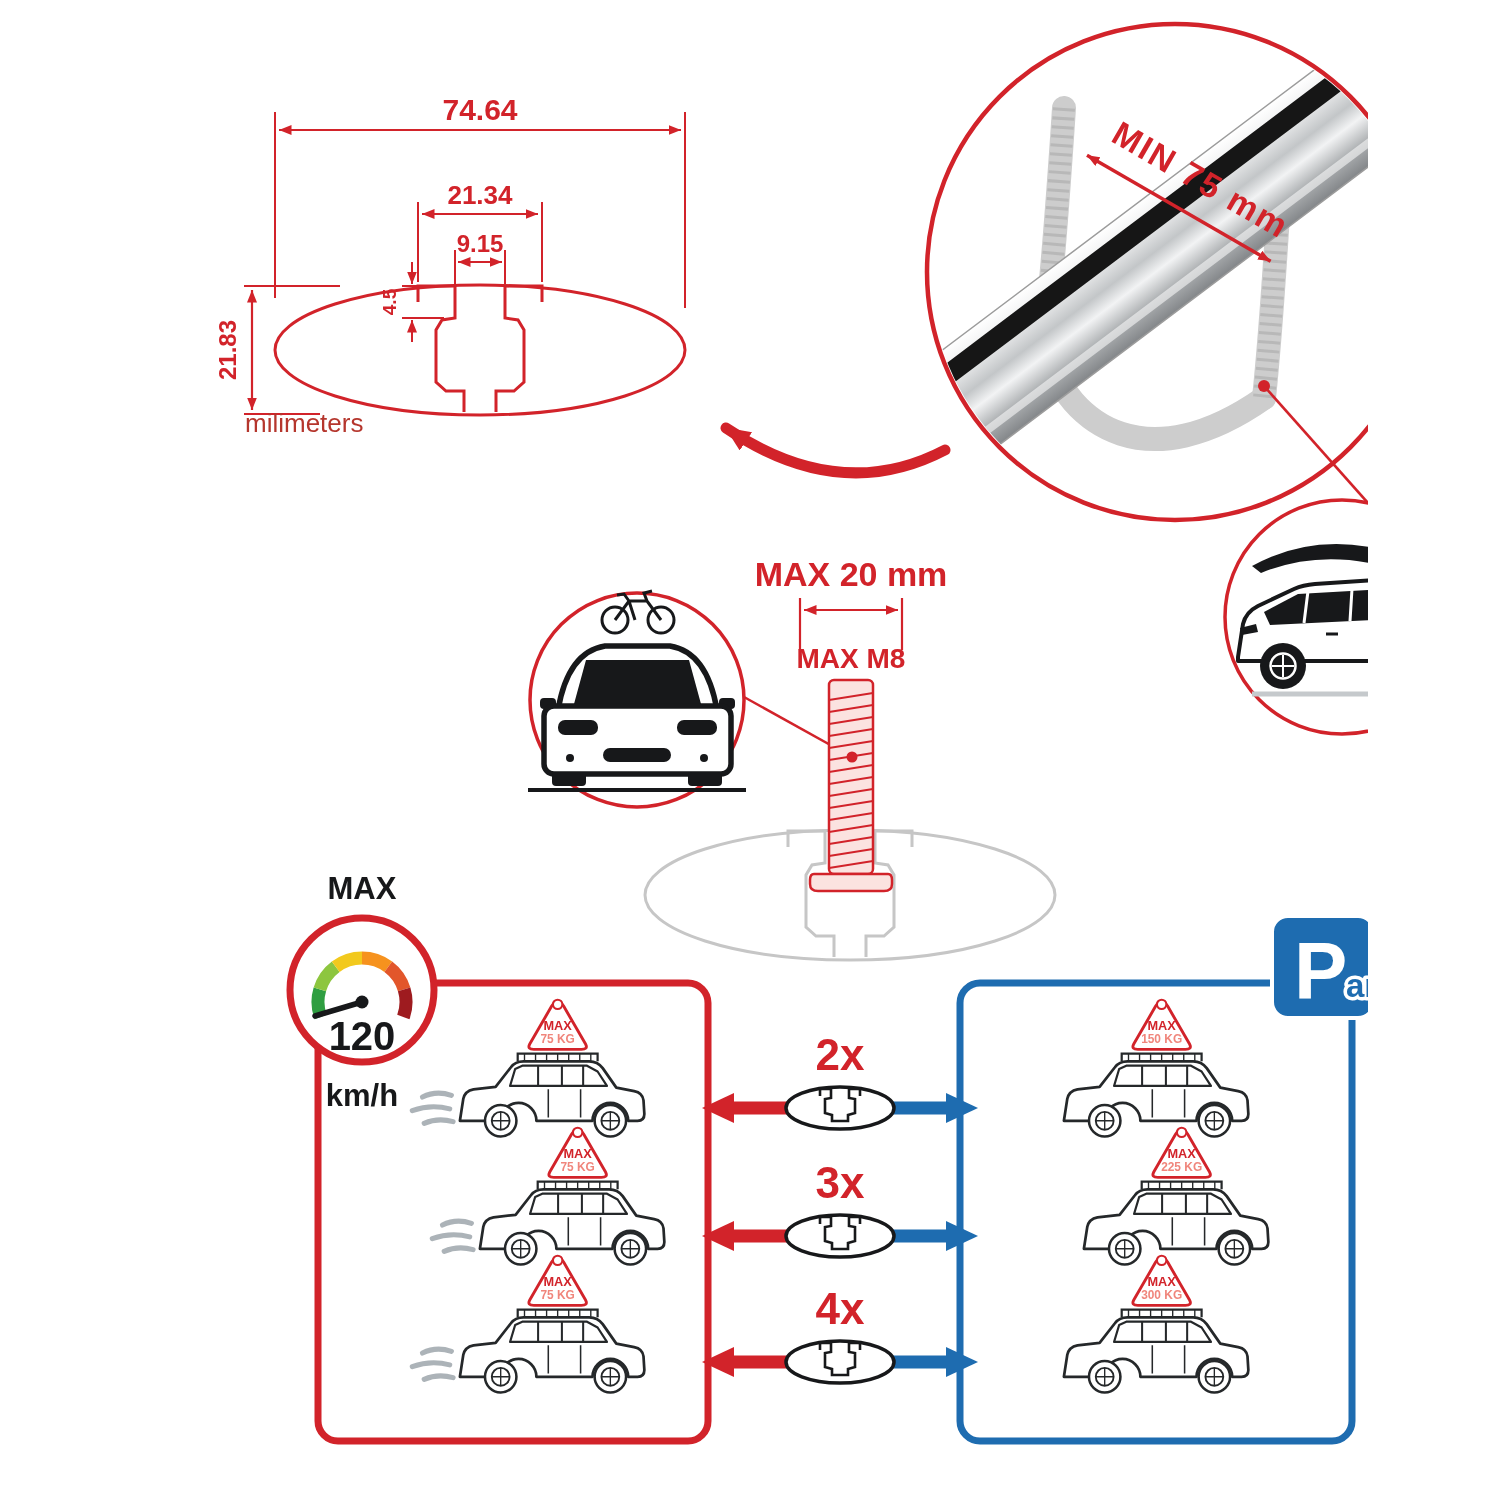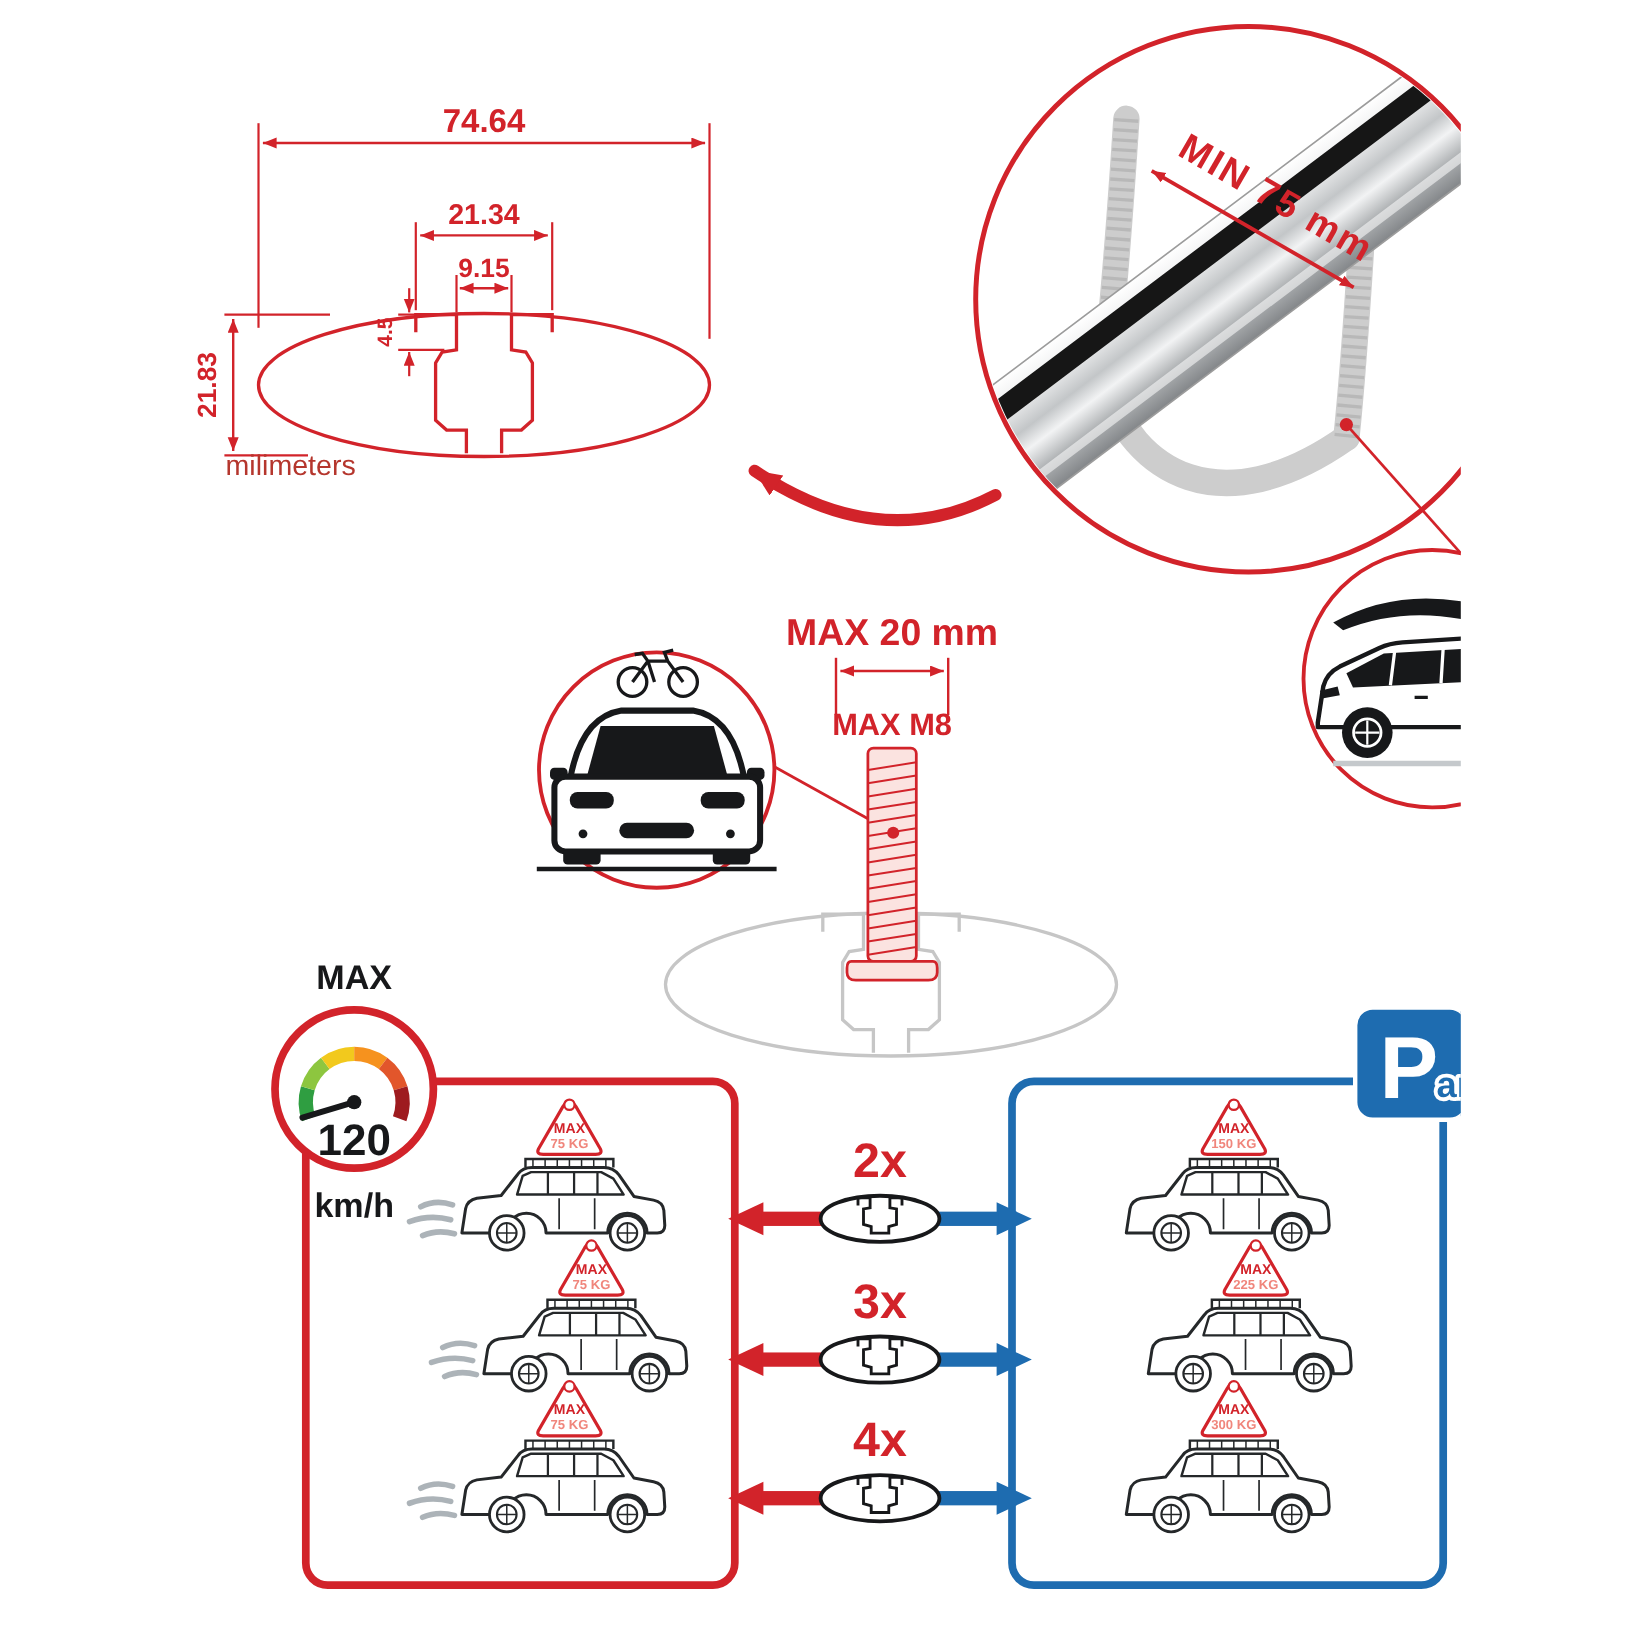--- a/index.html
+++ b/index.html
@@ -1,16 +1,16 @@
 <!DOCTYPE html>
 <html><head>
 <meta charset="utf-8">
 <style>
   html,body{margin:0;padding:0;background:#ffffff;}
-  .canvas{position:relative;width:1328px;height:1500px;background:#fff;overflow:hidden;}
+  .canvas{position:relative;width:1328px;height:1500px;background:#fff;overflow:hidden;margin-left:40px;}
   svg{font-family:"Liberation Sans",sans-serif;display:block;}
   text{user-select:none;}
   .dim{fill:#d2232a;font-weight:700;}
   .units{fill:#b5362d;font-weight:400;}
   .qty{fill:#d2232a;font-weight:700;font-size:44px;text-anchor:middle;}
   .badge-title{fill:#d2232a;font-weight:700;font-size:15px;text-anchor:middle;}
   .badge-value{fill:#f0867c;font-weight:700;font-size:14px;text-anchor:middle;}
   .black-label{fill:#17181a;font-weight:700;text-anchor:middle;}
 </style>
 </head>

